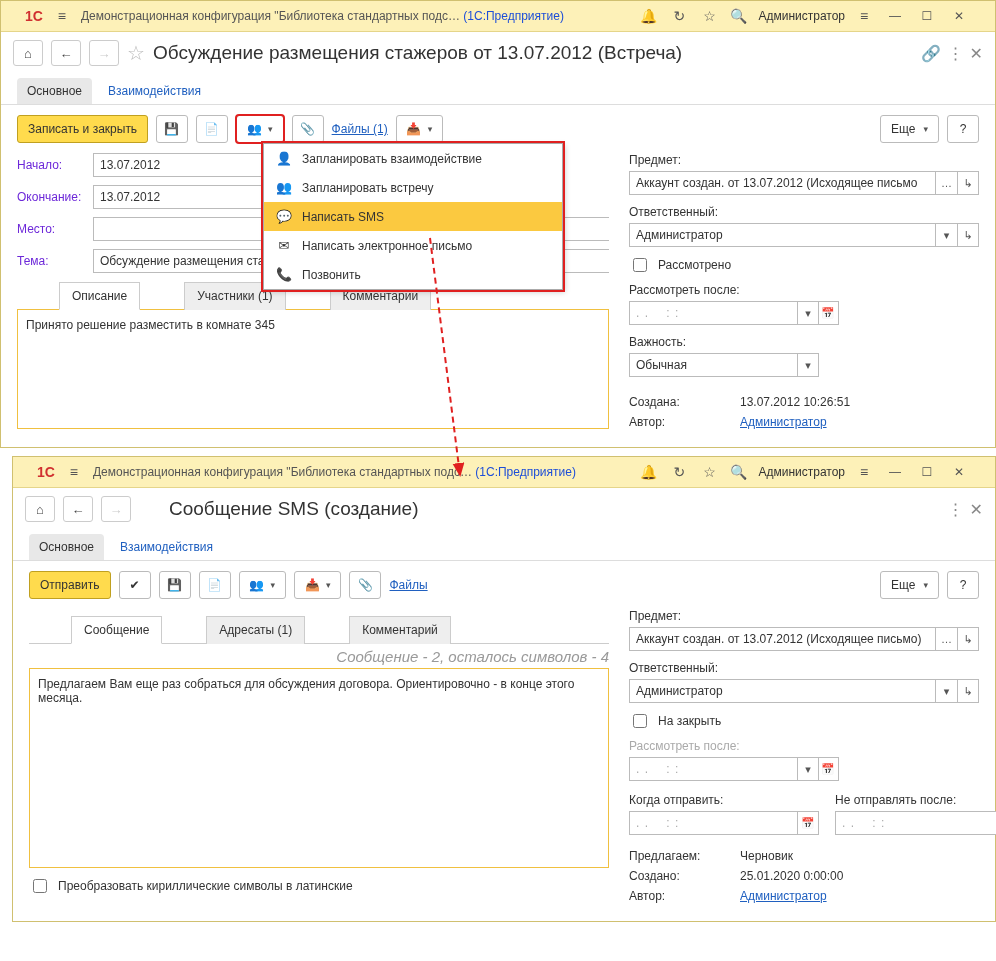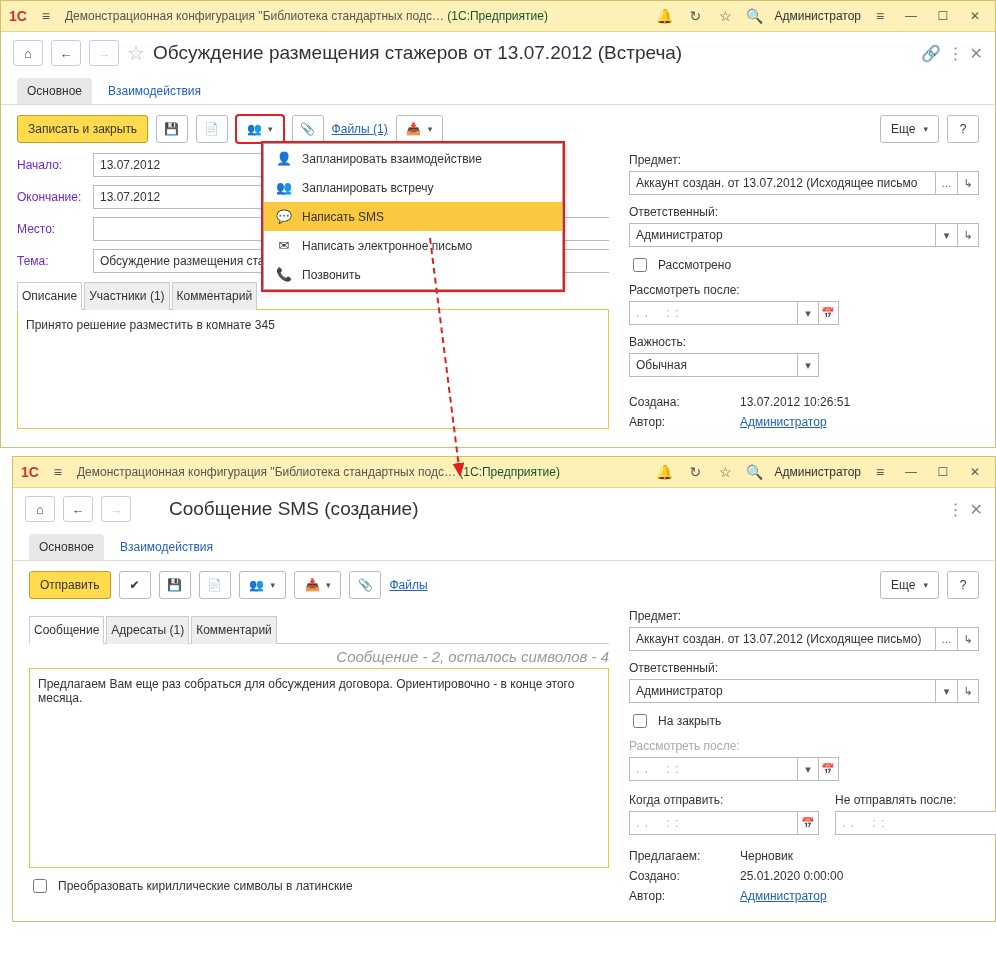--- a/index.html
+++ b/index.html
@@ -12,32 +12,32 @@
   }
   .app-window {
     border: 1px solid #d0c070;
     background: #fff;
     margin-bottom: 8px;
   }
   .titlebar {
     background: #fdf1b8;
     display: flex;
     align-items: center;
-    padding: 4px 8px;
+    padding: 4px 24px;
     gap: 8px;
     border-bottom: 1px solid #e5d58a;
   }
   .logo-1c {
     color: #d03030;
     font-weight: bold;
     font-size: 14px;
   }
   .titlebar .hamburger { font-size: 16px; color: #666; }
   .titlebar-title { flex: 1; color: #555; font-size: 12px; white-space: nowrap; overflow: hidden; text-overflow: ellipsis; }
-  .titlebar-title .suffix { color: #14532d; }
+  .titlebar-title .suffix { color: #1d4ed8; }
   .titlebar .ticon {
     width: 22px; height: 22px;
     display: inline-flex; align-items: center; justify-content: center;
     color: #555; font-size: 14px;
   }
   .wincontrol { width: 24px; height: 22px; display: inline-flex; align-items: center; justify-content: center; color: #555; }
 
   .form-header {
     display: flex; align-items: center;
     padding: 8px 12px;
@@ -126,28 +126,29 @@
 
   .checkbox-row { display: flex; align-items: center; gap: 8px; margin: 8px 0; }
   .checkbox-row input { width: 14px; height: 14px; }
 
   .sub-tabs {
     display: flex;
     border-bottom: 1px solid #ccc;
     margin-top: 6px;
   }
   .sub-tab {
-    padding: 6px 4px;
+    padding: 6px 12px;
     border: 1px solid transparent;
     border-bottom: none;
     position: relative; top: 1px;
     background: #eee; color: #333;
     border-color: #ccc;
     margin-right: 2px;
     cursor: pointer;
+    margin-left: 42px;
   }
   .sub-tab.active {
     background: #fff;
     border-bottom: 1px solid #fff;
   }
   .textarea-frame {
     border: 1px solid #f0c040;
     min-height: 120px;
     padding: 8px;
     margin-top: -1px;

